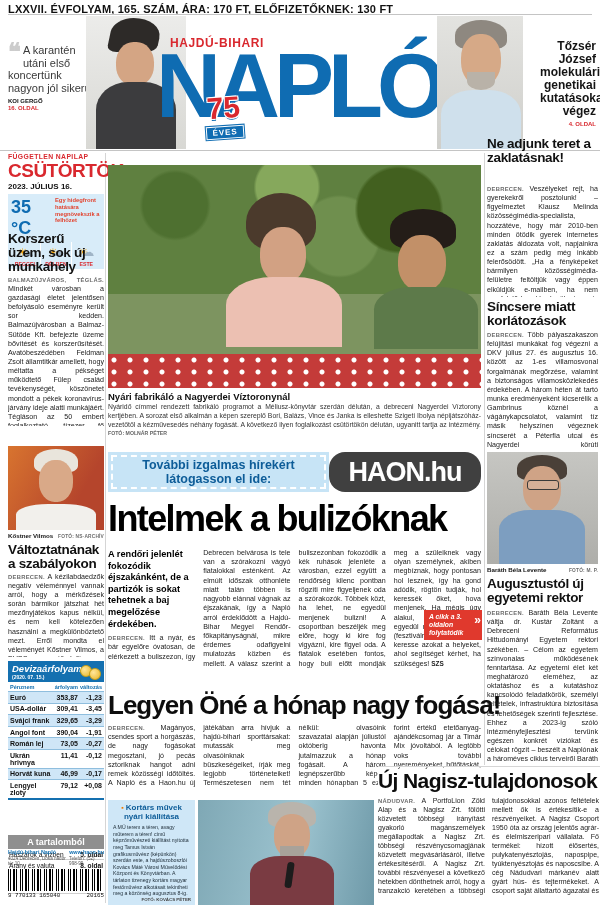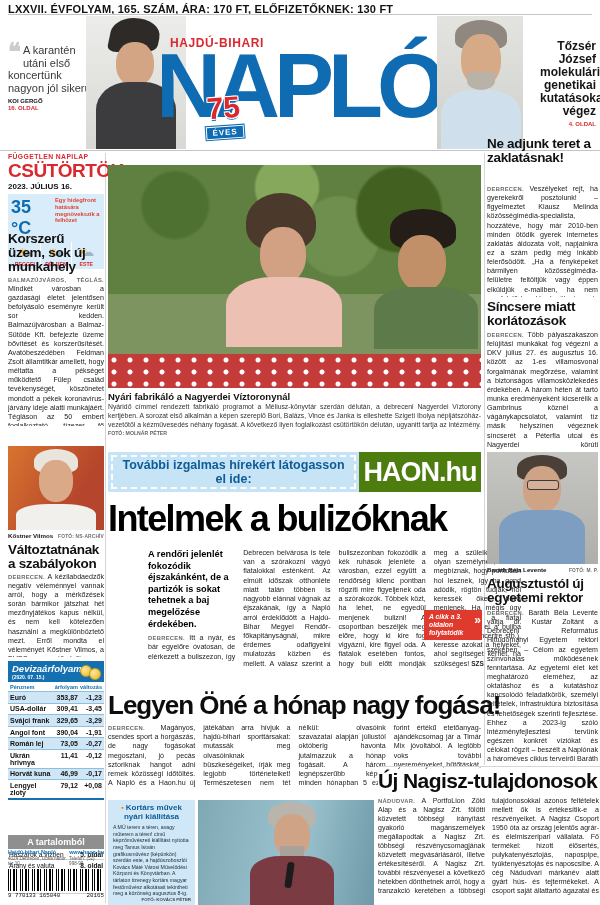--- a/index.html
+++ b/index.html
@@ -110,25 +110,25 @@
   .pm-table{position:absolute;left:0;bottom:0;width:100%;height:34px;background:
      radial-gradient(circle at 6px 6px,#fff 0 2px,transparent 3px) 0 0/16px 12px,#c43b39;}
   .caption-main{left:108px;top:391px;width:373px;}
   .capm-title{font-size:9.5px;font-weight:900;margin-bottom:1px;}
   .capm-text{font-size:6.8px;line-height:1.3;color:#333;}
   .capm-credit{font-size:5.2px;font-weight:bold;color:#666;}
   .haon{left:108px;top:452px;width:373px;height:40px;display:flex;}
   .haon-left{flex:1;background:#c7e4f6;padding:3px;box-sizing:border-box;}
   .haon-inner{height:100%;border:2px dashed #fff;display:flex;align-items:center;justify-content:center;
      color:#0d5c98;font-weight:900;font-size:12.5px;text-align:center;line-height:1.15;padding:0 8px;box-sizing:border-box;}
-  .haon-right{width:122px;background:#4d7c0f;color:#fff;display:flex;align-items:center;justify-content:center;
-     font-size:27px;font-weight:900;letter-spacing:-1px;}
+  .haon-right{width:152px;background:#404040;color:#fff;display:flex;align-items:center;justify-content:center;
+     font-size:27px;font-weight:900;letter-spacing:-1px;border-radius:16px;}
   .headline1{left:108px;top:498px;width:373px;font-size:36px;font-weight:900;letter-spacing:-1.6px;white-space:nowrap;color:#000000;}
   .article-cols{left:108px;width:373px;column-gap:8px;font-size:7.1px;line-height:1.3;color:#1a1a1a;}
-  .a1{top:549px;height:138px;column-count:4;overflow:hidden;margin-left:40px;}
+  .a1{top:549px;height:138px;column-count:4;overflow:hidden;}
   .lead{display:block;font-size:9.2px;font-weight:bold;line-height:1.26;margin-bottom:4px;text-align:left;color:#000;}
   .continue{left:424px;top:610px;width:58px;background:#e0392d;color:#fff;font-style:italic;font-weight:bold;
      font-size:6.8px;line-height:1.2;padding:3px 12px 3px 5px;box-sizing:border-box;}
   .continue-arrow{position:absolute;right:1px;top:3px;font-size:12px;font-style:normal;}
   .headline2{left:108px;top:690px;width:373px;font-size:26px;font-weight:900;letter-spacing:-1px;white-space:nowrap;color:#0d0d0d;}
   .a2{top:724px;height:72px;column-count:4;overflow:hidden;}
   .expo{left:108px;top:800px;width:87px;height:105px;background:#cfe7f7;padding:4px 5px;box-sizing:border-box;overflow:hidden;}
   .expo-title{font-size:8px;font-weight:900;color:#0d5c98;text-align:center;line-height:1.08;}
   .expo-bullet{color:#ef7c00;font-size:7px;}
   .expo-body{font-size:5.2px;line-height:1.27;color:#1c2b36;margin-top:3px;}

